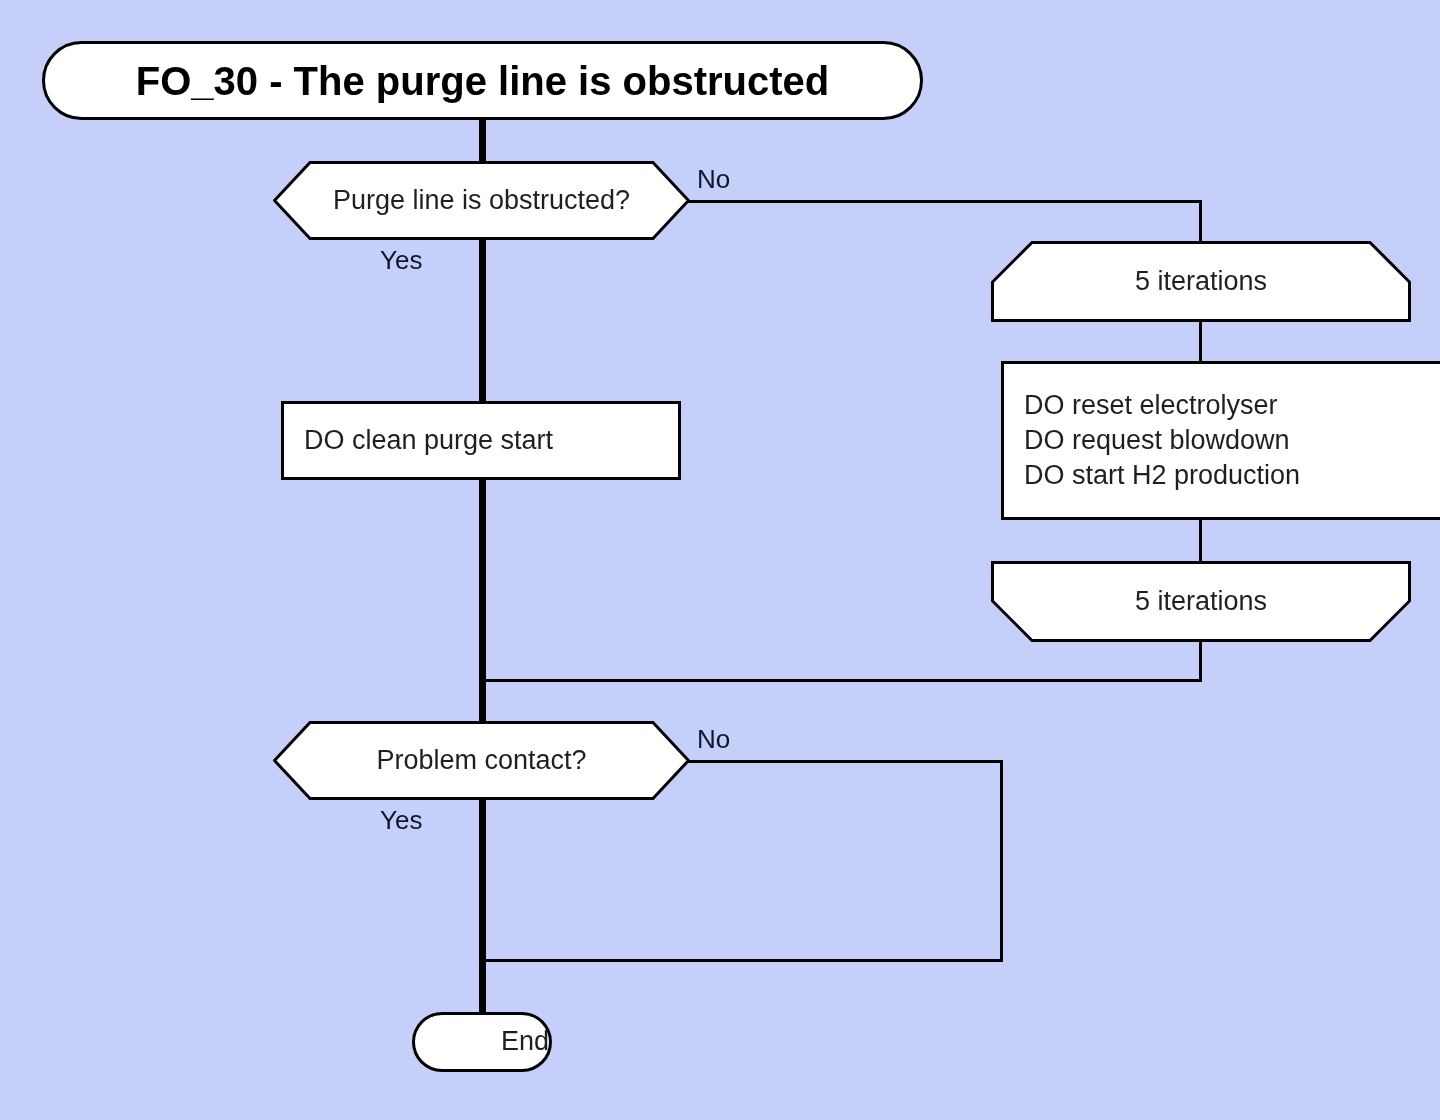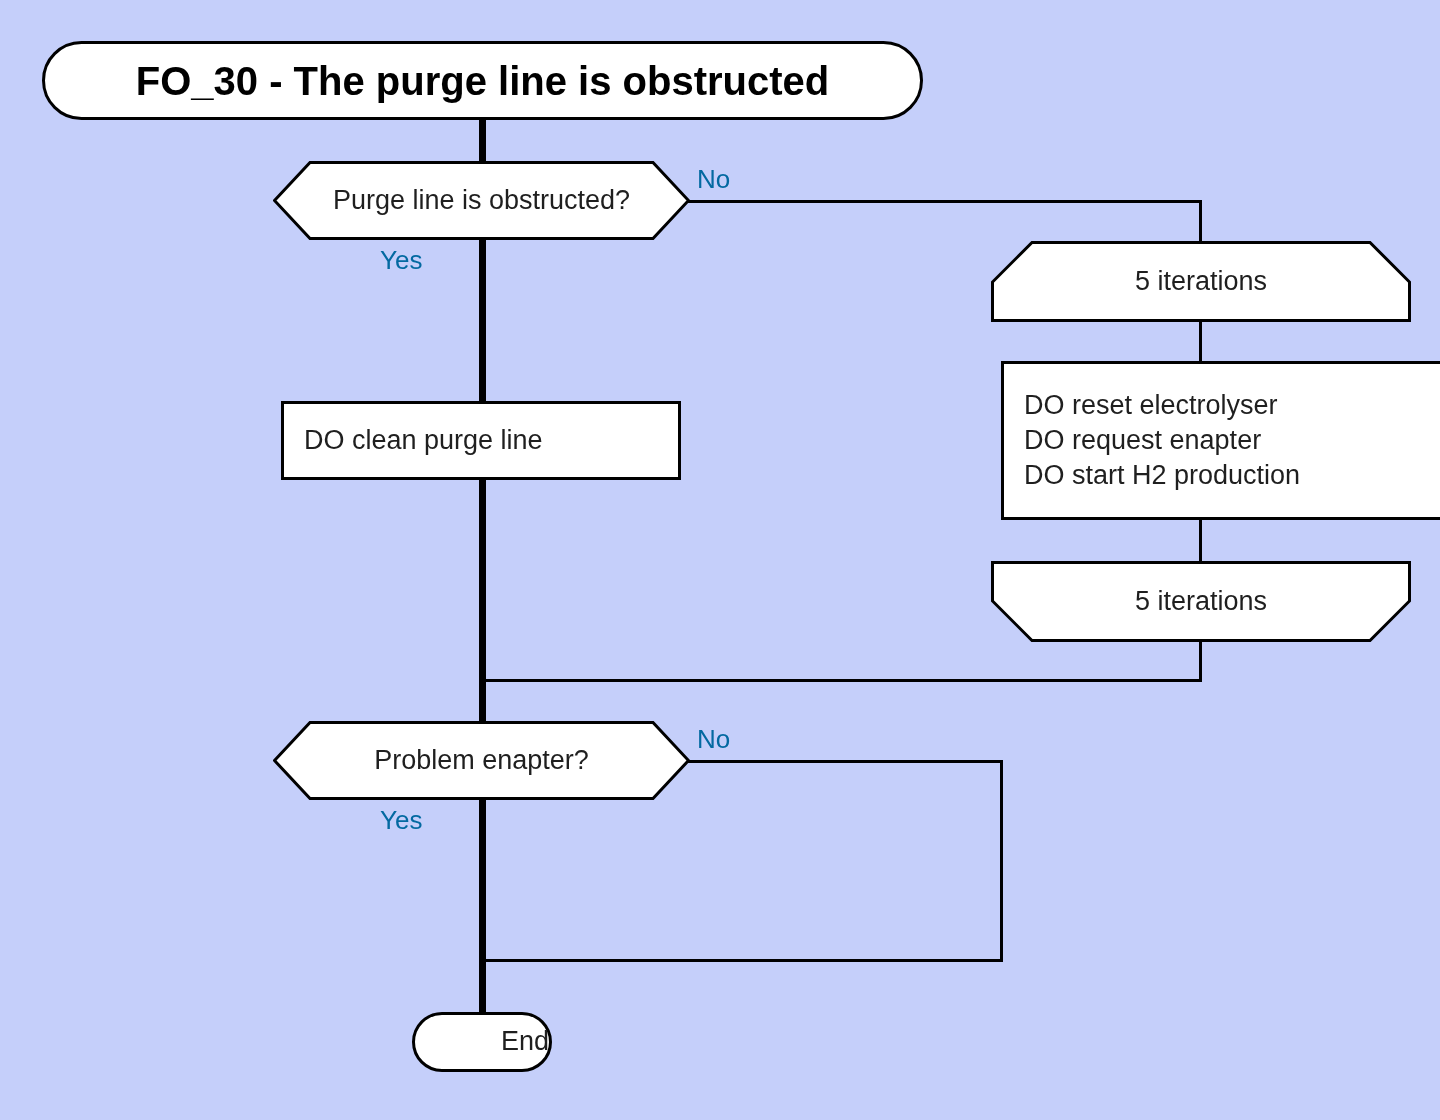--- a/index.html
+++ b/index.html
@@ -45,21 +45,21 @@
     display: flex;
     align-items: center;
     justify-content: center;
     color: #1f1f1f;
     font-size: 27px;
   }
   .edge-label {
     position: absolute;
     z-index: 2;
     font-size: 26px;
-    color: #0369a1;
+    color: #0f172a;
   }
   .edge-label.right-aligned { text-align: left; }
   .multiline div { white-space: nowrap; }
 </style>
 </head>
 <body>
 
 <div id="canvas">
 
   <div class="line" style="left:479px; top:118px; width:7px; height:897px;"></div>
@@ -91,41 +91,41 @@
   <div class="poly" style="left:991px; top:241px; width:420px; height:81px;">
     <svg width="420" height="81" viewBox="0 0 420 81">
       <polygon points="41,1.5 379,1.5 418.5,41 418.5,79.5 1.5,79.5 1.5,41" fill="#ffffff" stroke="#000000" stroke-width="3"></polygon>
     </svg>
     <div class="poly-text">5 iterations</div>
   </div>
 
   <div class="shape rect-left multiline" style="left:1001px; top:361px; width:448px; height:159px;">
     <div>
       <div>DO reset electrolyser</div>
-      <div>DO request enapter</div>
+      <div>DO request blowdown</div>
       <div>DO start H2 production</div>
     </div>
   </div>
 
   <div class="poly" style="left:991px; top:561px; width:420px; height:81px;">
     <svg width="420" height="81" viewBox="0 0 420 81">
       <polygon points="1.5,1.5 418.5,1.5 418.5,40 379,79.5 41,79.5 1.5,40" fill="#ffffff" stroke="#000000" stroke-width="3"></polygon>
     </svg>
     <div class="poly-text">5 iterations</div>
   </div>
 
   <div class="shape rect-left" style="left:281px; top:401px; width:400px; height:79px;">
-    <span>DO clean purge line</span>
+    <span>DO clean purge start</span>
   </div>
 
   <div class="poly" style="left:273px; top:721px; width:417px; height:79px;">
     <svg width="417" height="79" viewBox="0 0 417 79">
       <polygon points="1.5,39.5 37,1.5 380,1.5 415.5,39.5 380,77.5 37,77.5" fill="#ffffff" stroke="#000000" stroke-width="3"></polygon>
     </svg>
-    <div class="poly-text">Problem enapter?</div>
+    <div class="poly-text">Problem contact?</div>
   </div>
 
   <div class="edge-label" style="left:697px; top:724px;">No</div>
   <div class="edge-label right-aligned" style="left:380px; top:805px; width:87px;">Yes</div>
 
 
   <div class="shape stadium" style="left:412px; top:1012px; width:140px; height:60px; border-radius:30px;">
     <span>End</span>
   </div>
 

